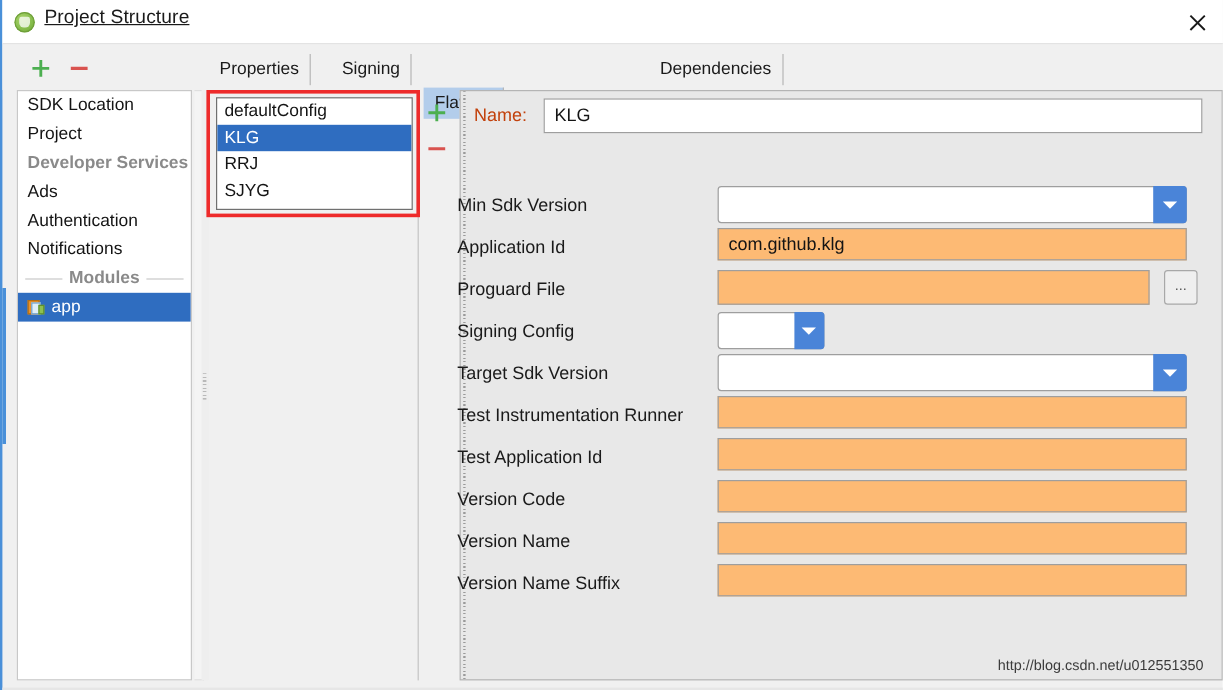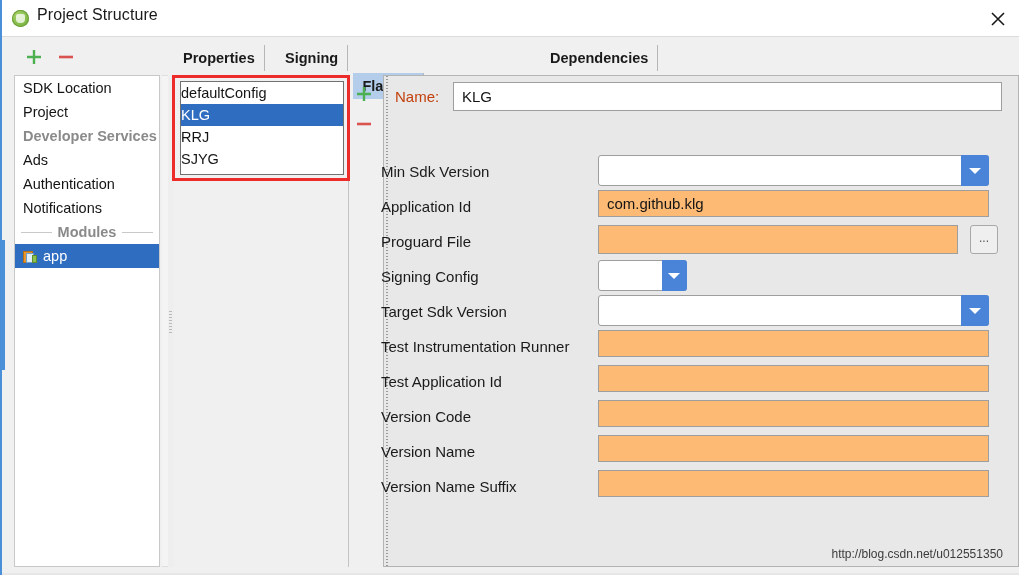--- a/index.html
+++ b/index.html
@@ -35,20 +35,21 @@
     position: absolute; left: 4px; top: 4px;
     width: 9px; height: 9px;
     border-radius: 2px 2px 4px 4px;
     background: #ffffff;
     opacity: .75;
   }
   .title-text {
     position: absolute; left: 35px; top: 6px;
     font-size: 16px; color: #1a1a1a;
     letter-spacing: .1px;
+    text-decoration: underline;
   }
   .close-btn {
     position: absolute; right: 0; top: 0;
     width: 46px; height: 36px;
     cursor: pointer;
   }
   .close-btn svg { position: absolute; left: 15px; top: 11px; }
 
   
   .toolbar {
@@ -71,21 +72,20 @@
   }
   .tab {
     position: absolute; top: 8px; height: 26px;
     padding: 0 9px;
     font-size: 14.5px; color: #1a1a1a;
     line-height: 26px;
     background: #f0f0f0;
     border-right: 1px solid #b6b6b6;
     cursor: pointer;
     white-space: nowrap;
-    font-weight: bold;
   }
   .tab.active { background: #b3cdeb; }
 
   
   .sidebar {
     position: absolute; left: 12px; top: 75px;
     width: 146px; height: 492px;
     background: #ffffff;
     border: 1px solid #c8c8c8;
     overflow: hidden;
@@ -154,20 +154,21 @@
   
   .flavor-list {
     position: absolute; left: 178px; top: 81px;
     width: 164px; height: 94px;
     background: #ffffff;
     border: 1px solid #707070;
     overflow: hidden;
   }
   .flavor-item {
     height: 22px; line-height: 22px;
+    padding-left: 6px;
     font-size: 14.5px; color: #141414;
     cursor: pointer; white-space: nowrap;
   }
   .flavor-item.selected { background: #2f6dc0; color: #ffffff; }
 
   .flavor-col {
     position: absolute; left: 172px; top: 75px;
     width: 175px; height: 492px;
     background: #f0f0f0;
     border-right: 1px solid #c4c4c4;

